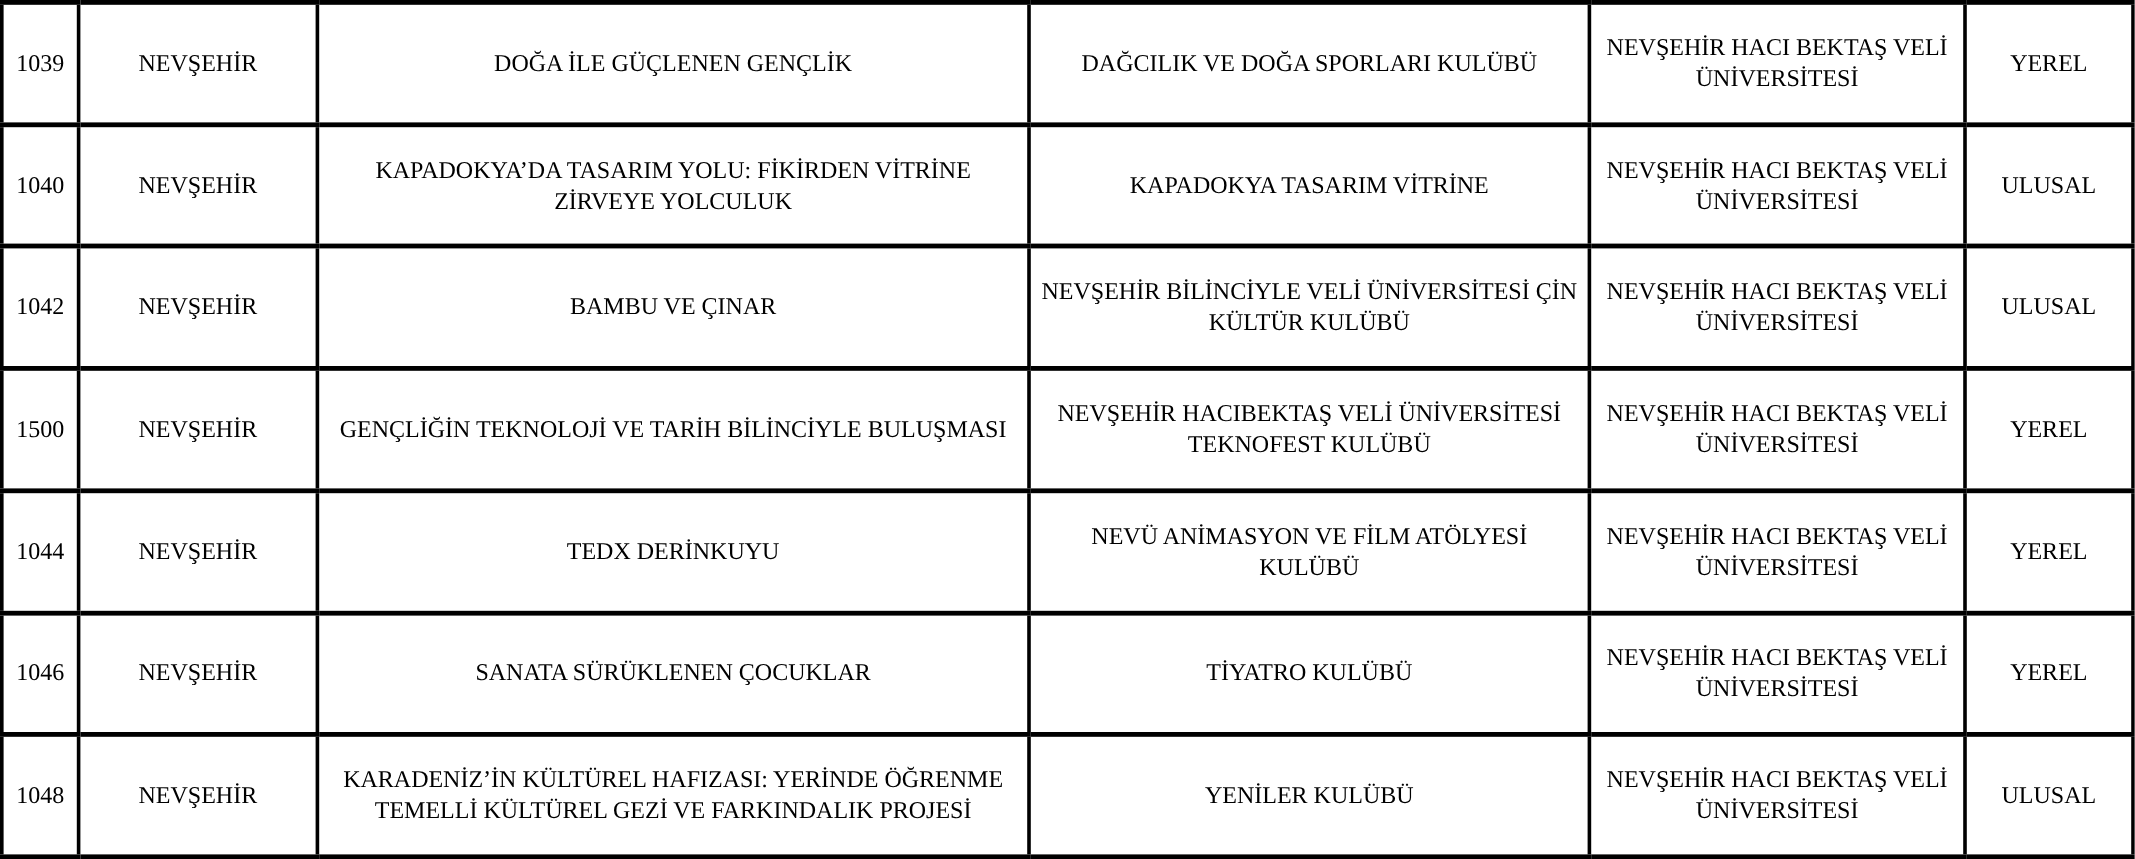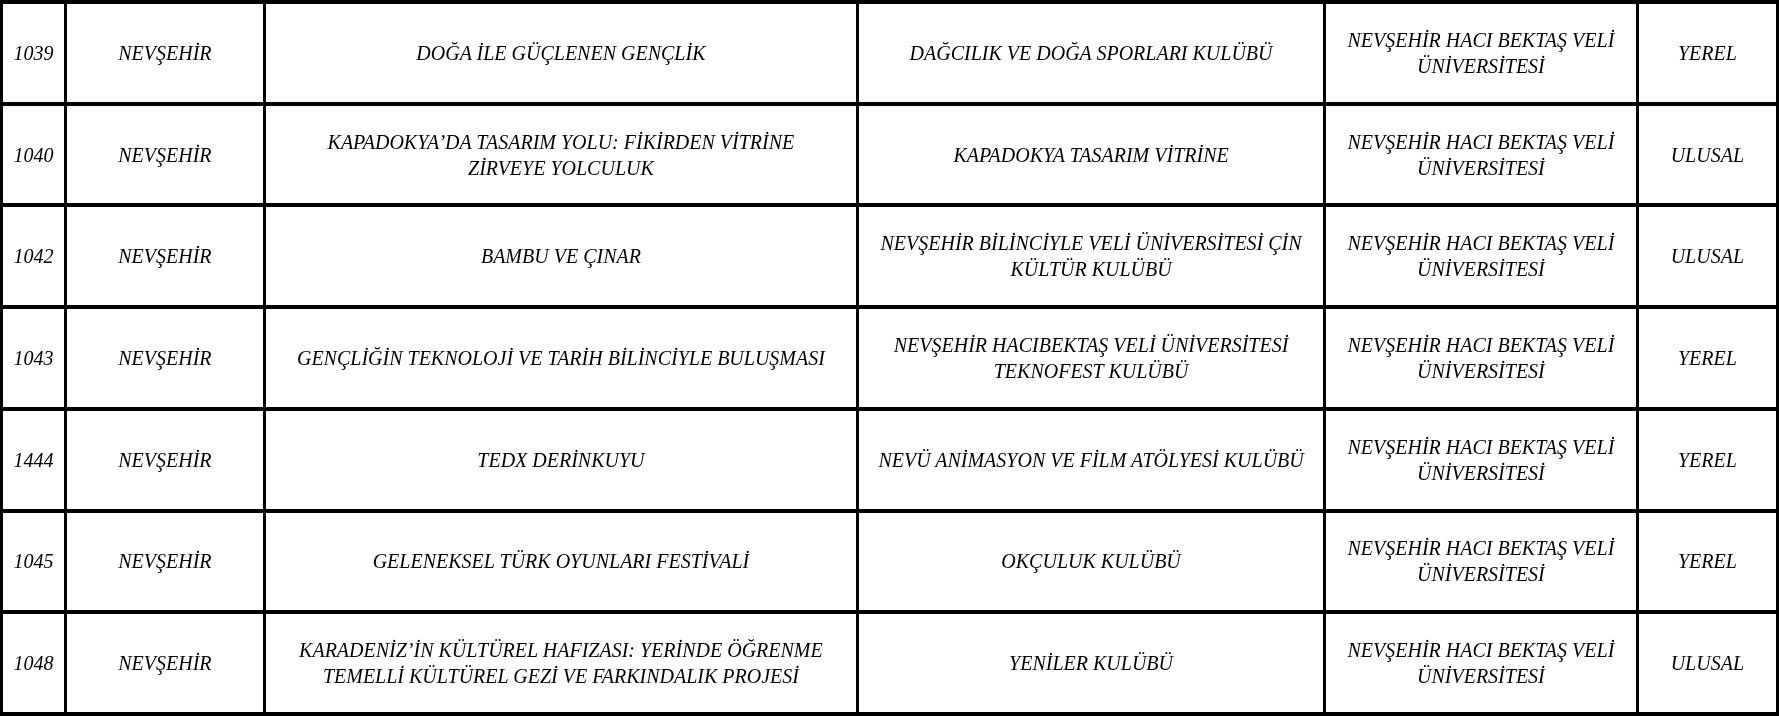--- a/index.html
+++ b/index.html
@@ -5,21 +5,20 @@
   html, body {
     margin: 0;
     padding: 0;
     background: #ffffff;
   }
   .page {
     width: 1779px;
     height: 716px;
     background: #ffffff;
     overflow: hidden;
-    font-style: italic;
   }
   table.project-table {
     width: 1779px;
     height: 716px;
     border-collapse: collapse;
     table-layout: fixed;
     background: #ffffff;
     font-family: "Liberation Serif", "DejaVu Serif", serif;
     font-size: 20px;
     color: #000000;
@@ -83,43 +82,43 @@
         <td>1042</td>
         <td>NEVŞEHİR</td>
         <td>BAMBU VE ÇINAR</td>
         <td>NEVŞEHİR BİLİNCİYLE VELİ ÜNİVERSİTESİ ÇİN
 KÜLTÜR KULÜBÜ</td>
         <td>NEVŞEHİR HACI BEKTAŞ VELİ
 ÜNİVERSİTESİ</td>
         <td>ULUSAL</td>
       </tr>
       <tr>
-        <td>1043</td>
+        <td>1500</td>
         <td>NEVŞEHİR</td>
         <td>GENÇLİĞİN TEKNOLOJİ VE TARİH BİLİNCİYLE BULUŞMASI</td>
         <td>NEVŞEHİR HACIBEKTAŞ VELİ ÜNİVERSİTESİ
 TEKNOFEST KULÜBÜ</td>
         <td>NEVŞEHİR HACI BEKTAŞ VELİ
 ÜNİVERSİTESİ</td>
         <td>YEREL</td>
       </tr>
       <tr>
-        <td>1444</td>
+        <td>1044</td>
         <td>NEVŞEHİR</td>
         <td>TEDX DERİNKUYU</td>
         <td>NEVÜ ANİMASYON VE FİLM ATÖLYESİ KULÜBÜ</td>
         <td>NEVŞEHİR HACI BEKTAŞ VELİ
 ÜNİVERSİTESİ</td>
         <td>YEREL</td>
       </tr>
       <tr>
-        <td>1045</td>
+        <td>1046</td>
         <td>NEVŞEHİR</td>
-        <td>GELENEKSEL TÜRK OYUNLARI FESTİVALİ</td>
-        <td>OKÇULUK KULÜBÜ</td>
+        <td>SANATA SÜRÜKLENEN ÇOCUKLAR</td>
+        <td>TİYATRO KULÜBÜ</td>
         <td>NEVŞEHİR HACI BEKTAŞ VELİ
 ÜNİVERSİTESİ</td>
         <td>YEREL</td>
       </tr>
       <tr>
         <td>1048</td>
         <td>NEVŞEHİR</td>
         <td>KARADENİZ’İN KÜLTÜREL HAFIZASI: YERİNDE ÖĞRENME
 TEMELLİ KÜLTÜREL GEZİ VE FARKINDALIK PROJESİ</td>
         <td>YENİLER KULÜBÜ</td>

